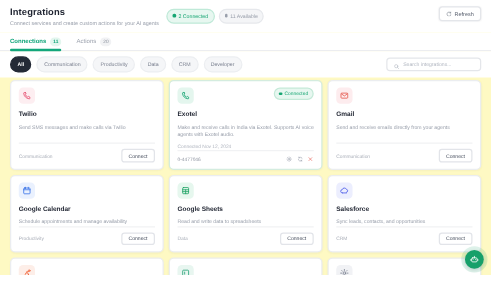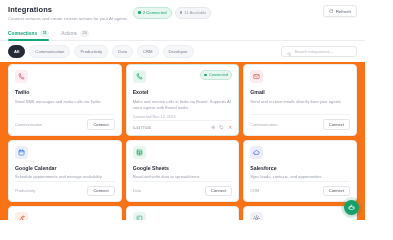--- a/index.html
+++ b/index.html
@@ -3,21 +3,21 @@
 <meta charset="utf-8">
 <style>
   * { box-sizing: border-box; margin: 0; padding: 0; }
   html, body {
     width: 393px; height: 220px;
     overflow: hidden;
     background: #ffffff;
     font-family: "Liberation Sans", sans-serif;
     -webkit-font-smoothing: antialiased;
   }
-  .page { position: relative; width: 365px; height: 220px; background: #f97316; }
+  .page { position: relative; width: 393px; height: 220px; background: #fef9c3; }
 
   
   .header {
     position: relative;
     padding: 5px 8px 4px 8px;
     background: #ffffff;
   }
   .header-row { display: flex; align-items: flex-start; gap: 6px; }
   .title-block { flex: 0 0 auto; }
   .page-title {

